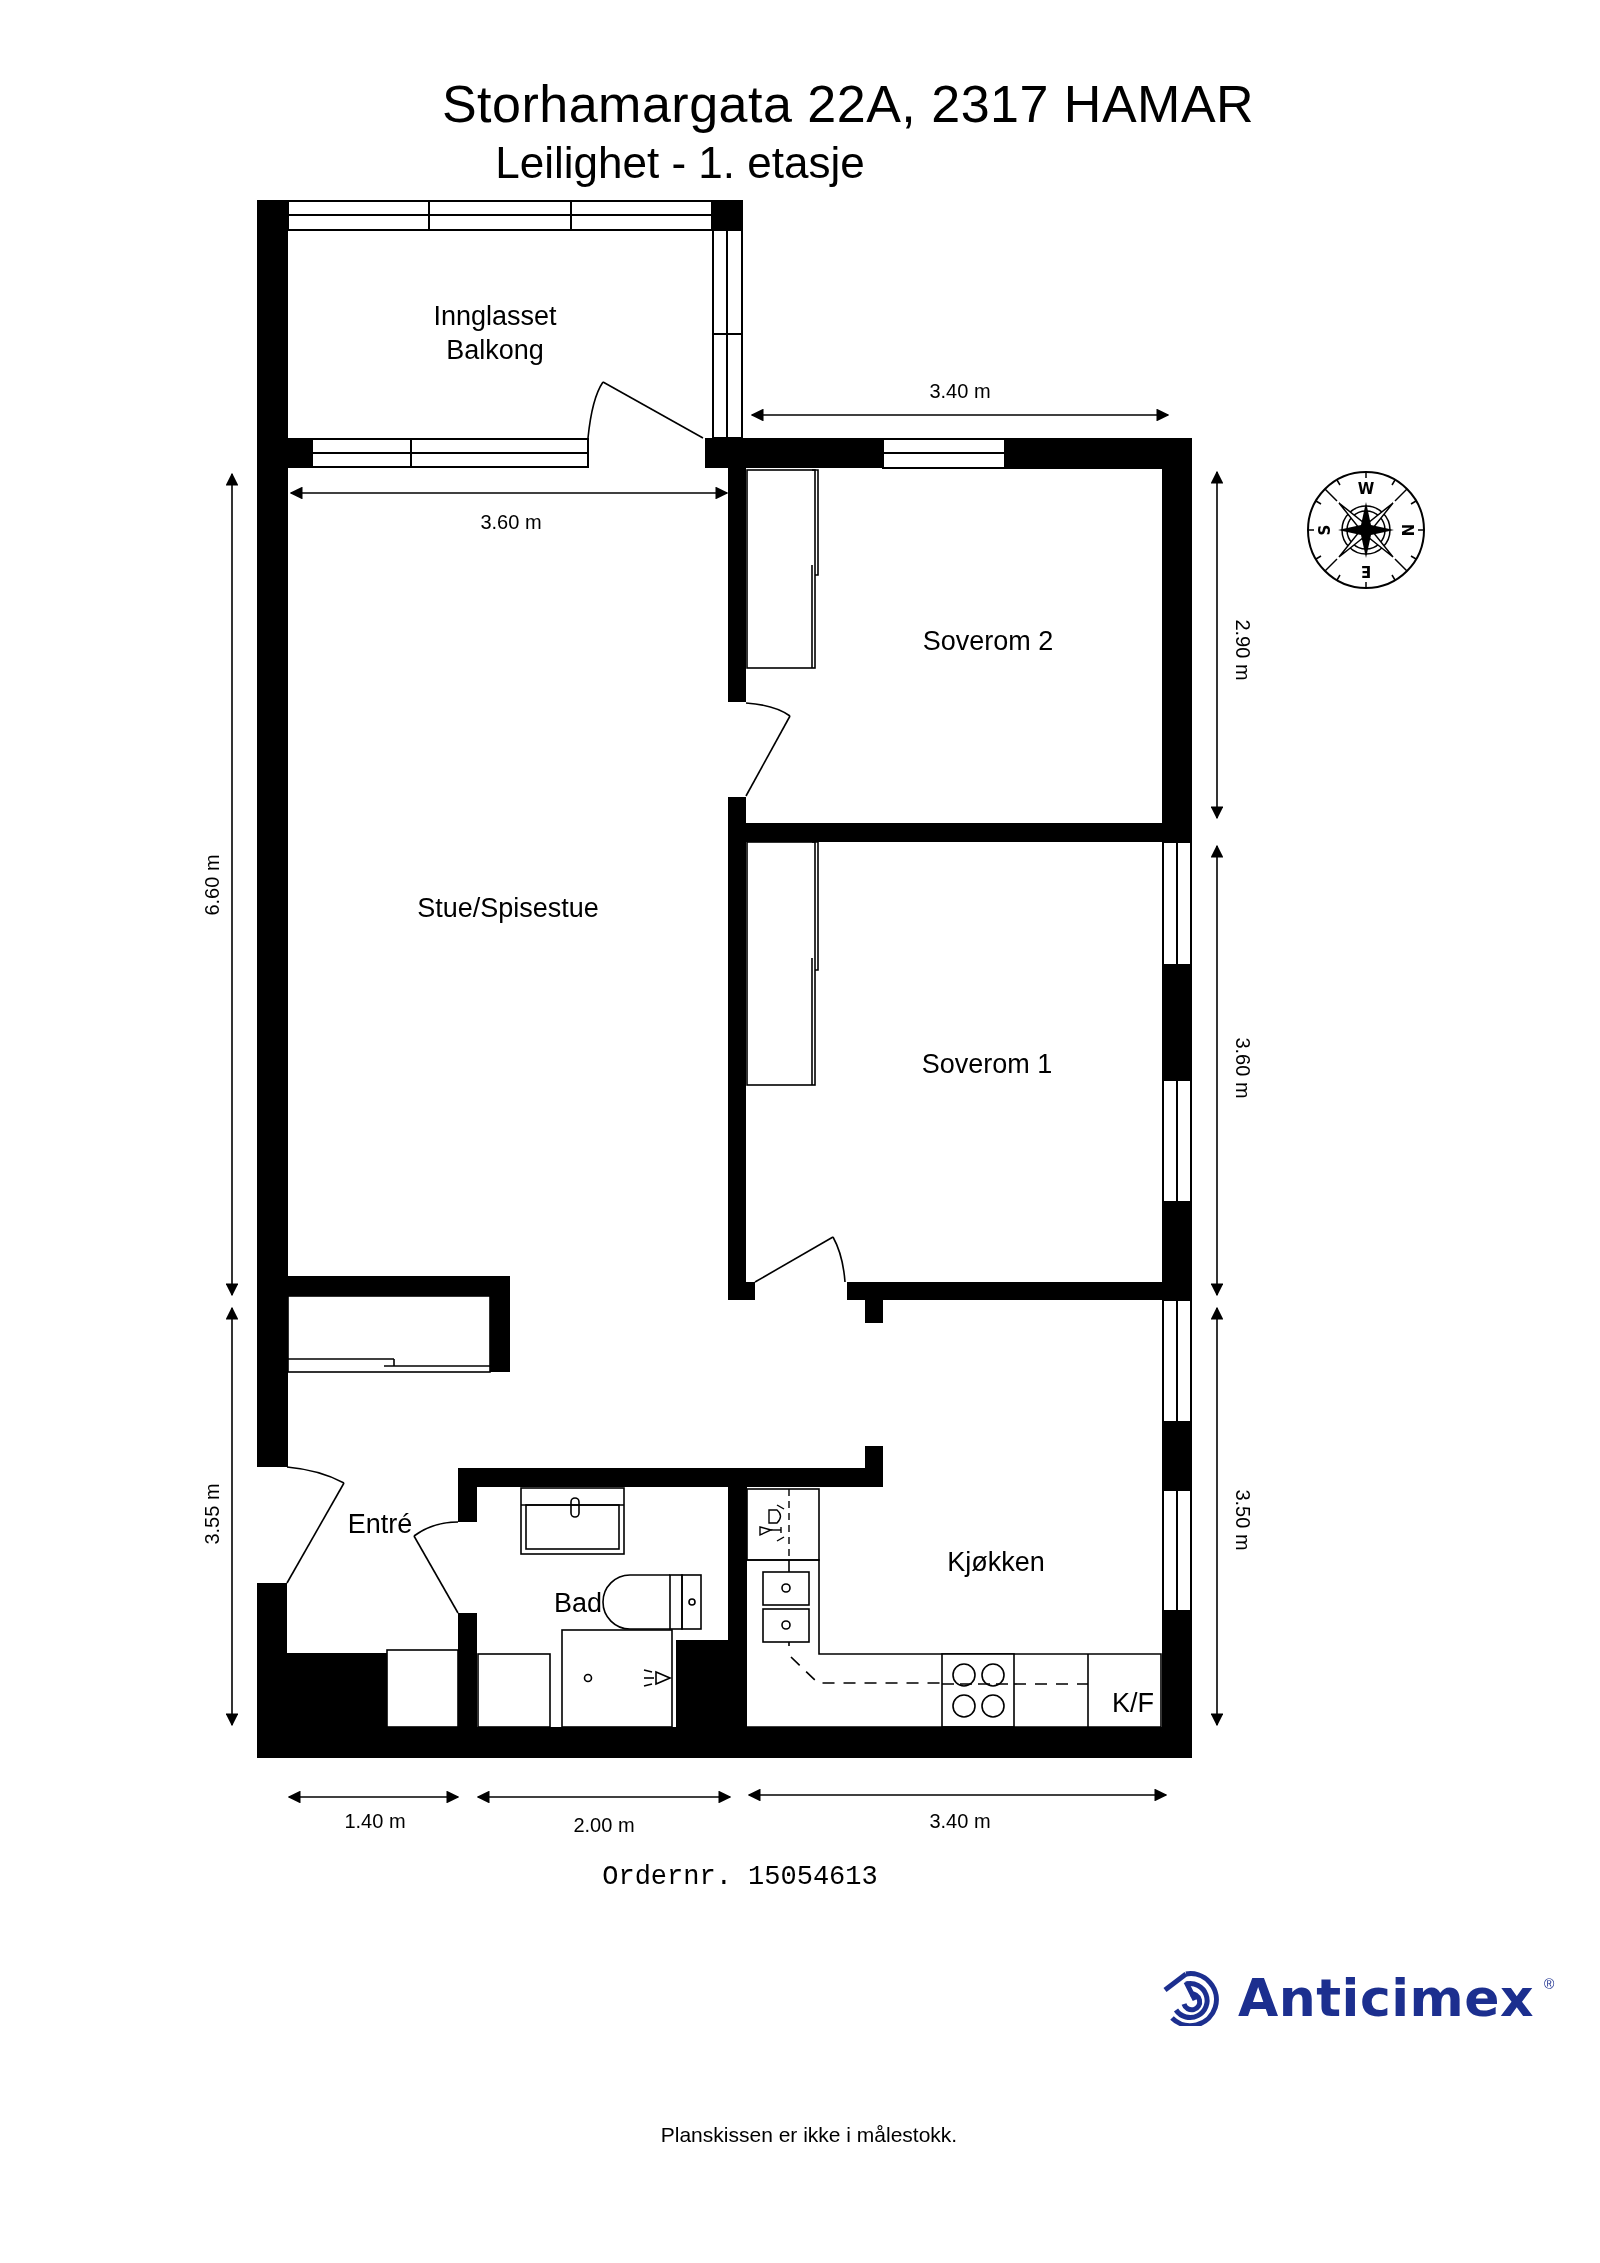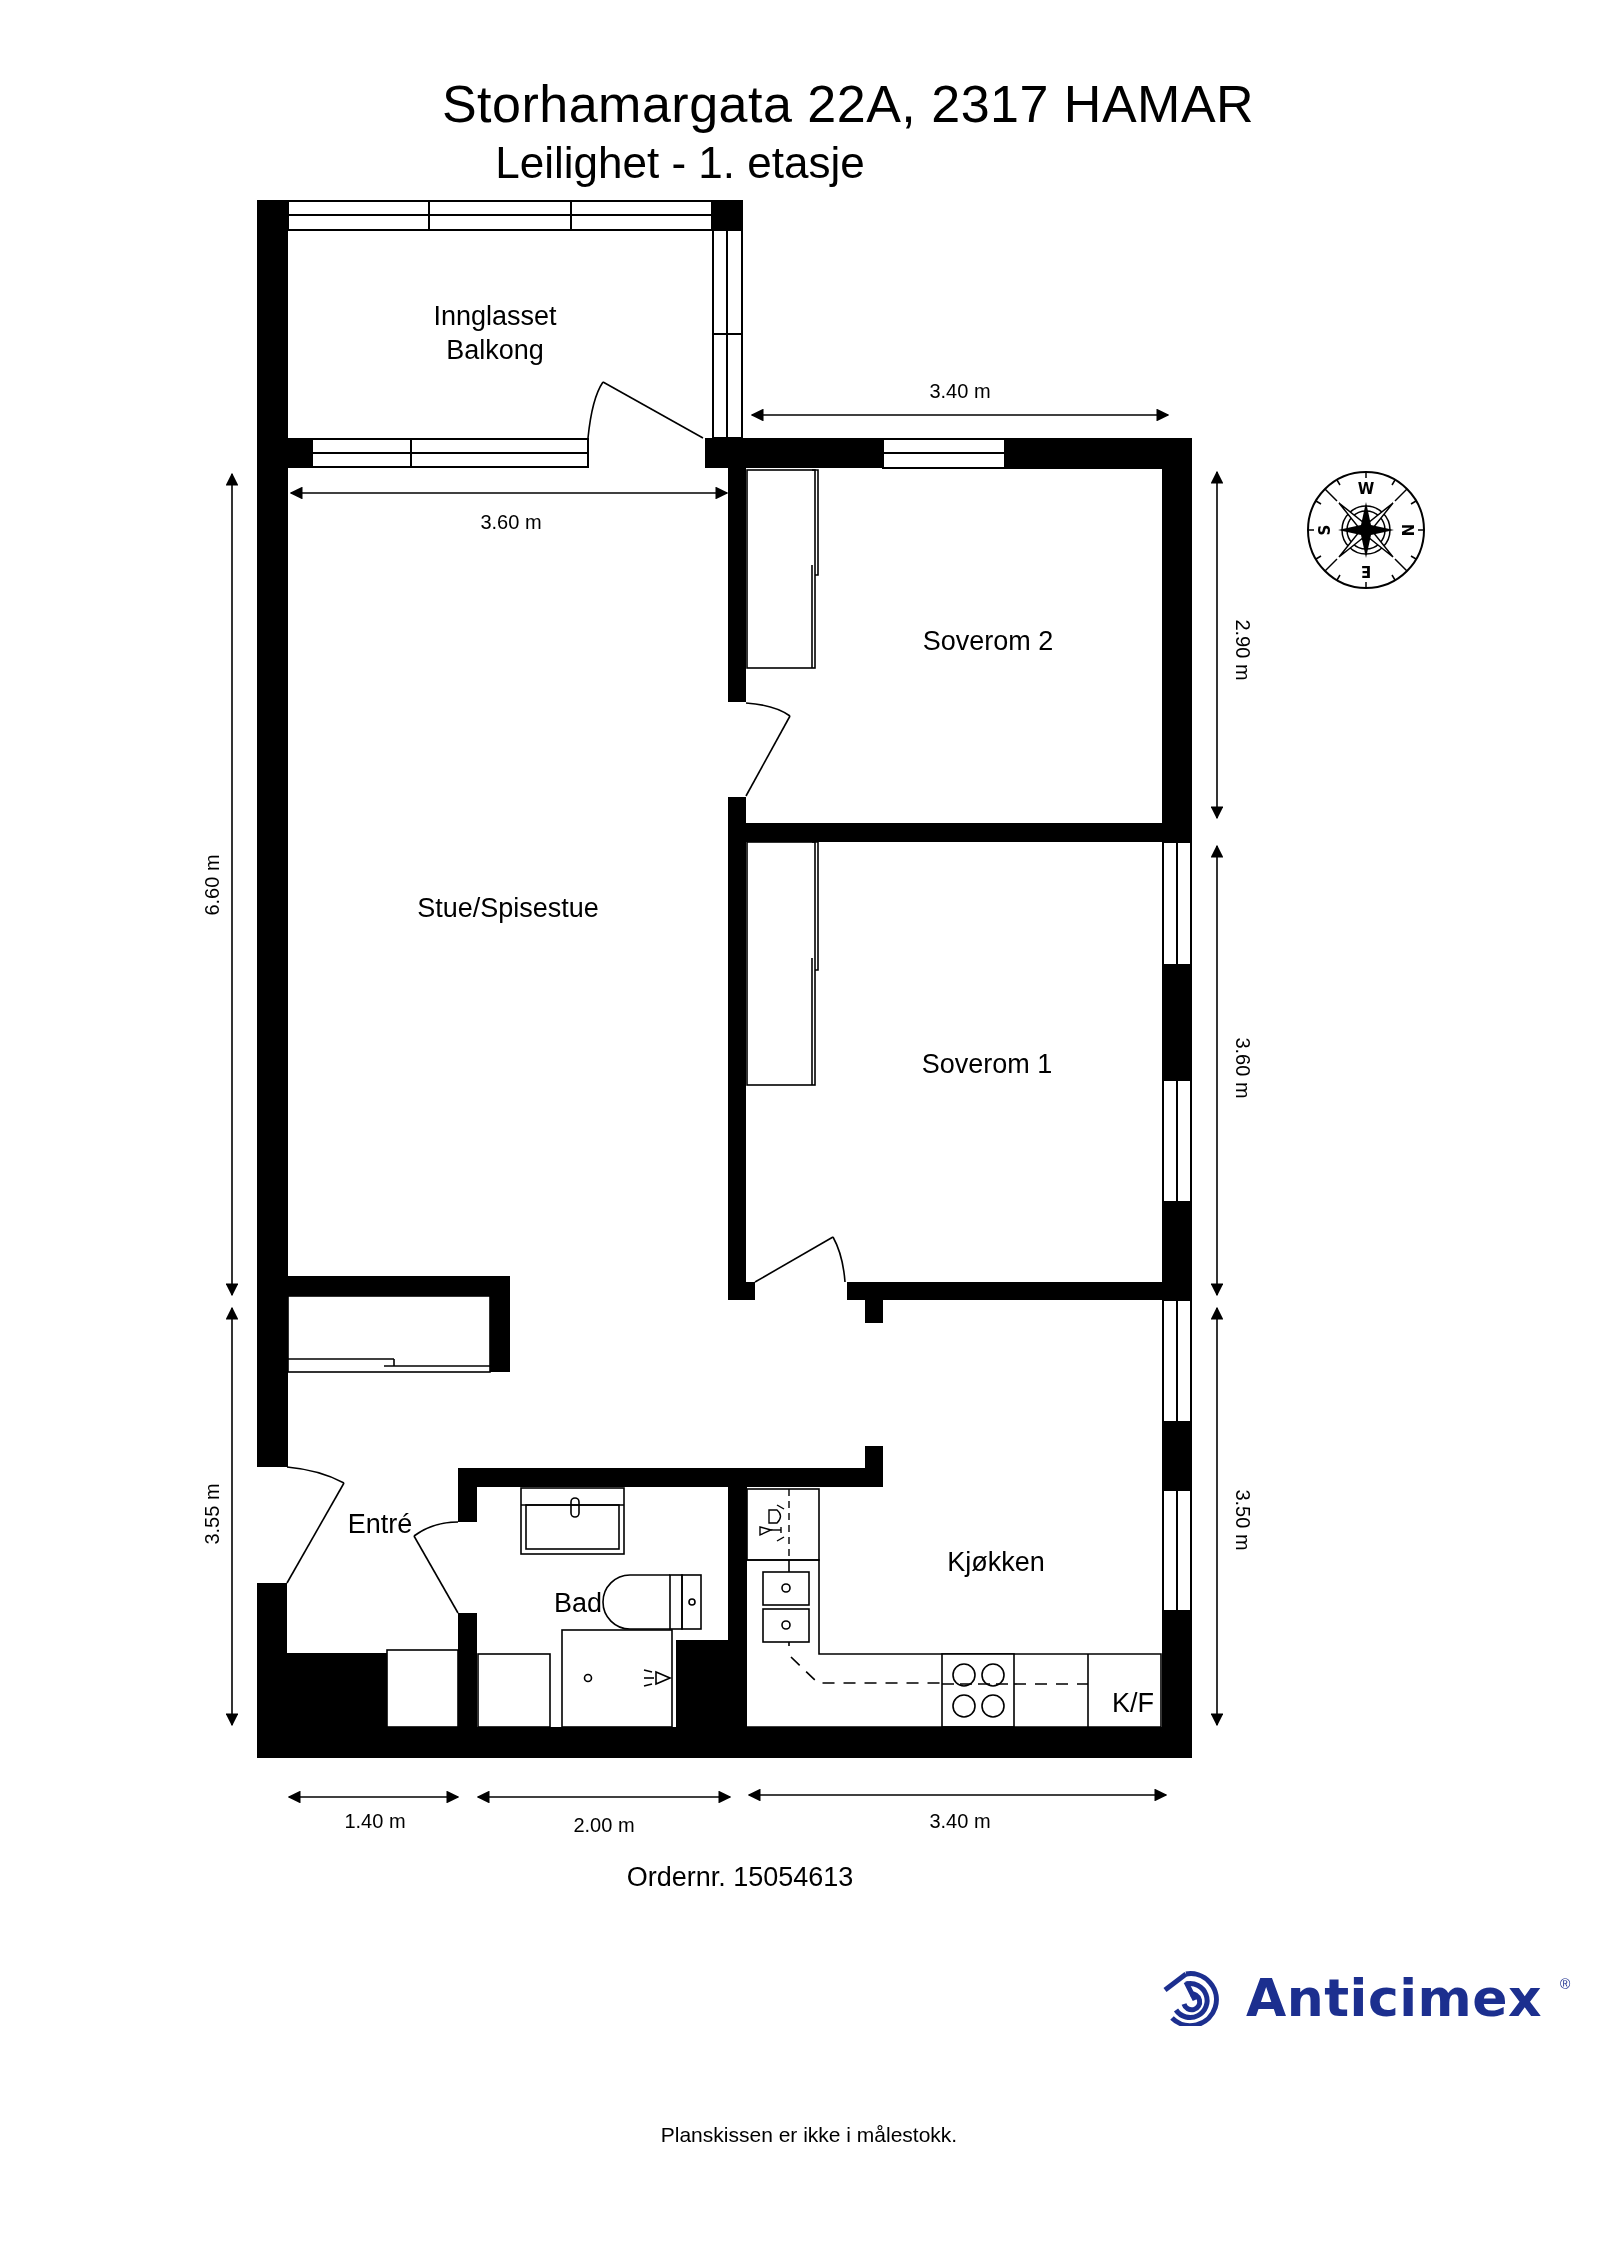--- a/index.html
+++ b/index.html
@@ -3,22 +3,22 @@
 <meta charset="utf-8">
 <style>
   html, body { margin: 0; padding: 0; background: #ffffff; }
   body { width: 1600px; height: 2263px; position: relative; overflow: hidden;
          font-family: "Liberation Sans", "DejaVu Sans", sans-serif; color: #000; }
   .title { position: absolute; left: 0; width: 1600px; text-align: center; font-size: 52px; top: 74px; letter-spacing: 0.5px; margin-left: 48px; }
   .subtitle { position: absolute; left: 0; width: 1360px; text-align: center; font-size: 44px; top: 138px; }
   svg.plan { position: absolute; left: 0; top: 0; }
   .room-label { font-size: 27px; }
   .dim-label { font-size: 20px; }
-  .order { position: absolute; left: 0; width: 1480px; text-align: center; top: 1862px; font-size: 27px; }
-  .logo { position: absolute; left: 1162px; top: 1968px; display: flex; align-items: center; gap: 18px; color: #1c2f8f; }
+  .order { position: absolute; left: 0; width: 1480px; text-align: center; top: 1862px; font-size: 27px; font-family: Liberation Mono, monospace; }
+  .logo { position: absolute; left: 1162px; top: 1968px; display: flex; align-items: center; gap: 10px; color: #1c2f8f; }
   .logo-text { font-family: "DejaVu Sans", sans-serif; font-weight: bold; font-size: 52px; letter-spacing: 0.5px; }
   .logo-reg { font-size: 14px; vertical-align: super; position: relative; top: -14px; }
   .footer { position: absolute; left: 0; width: 1600px; text-align: center; top: 2122px; font-size: 21px; line-height: 25px; padding-left: 9px; }
 </style>
 </head>
 <body>
 
 <div class="title">Storhamargata 22A, 2317 HAMAR</div>
 <div class="subtitle">Leilighet - 1. etasje</div>
 

